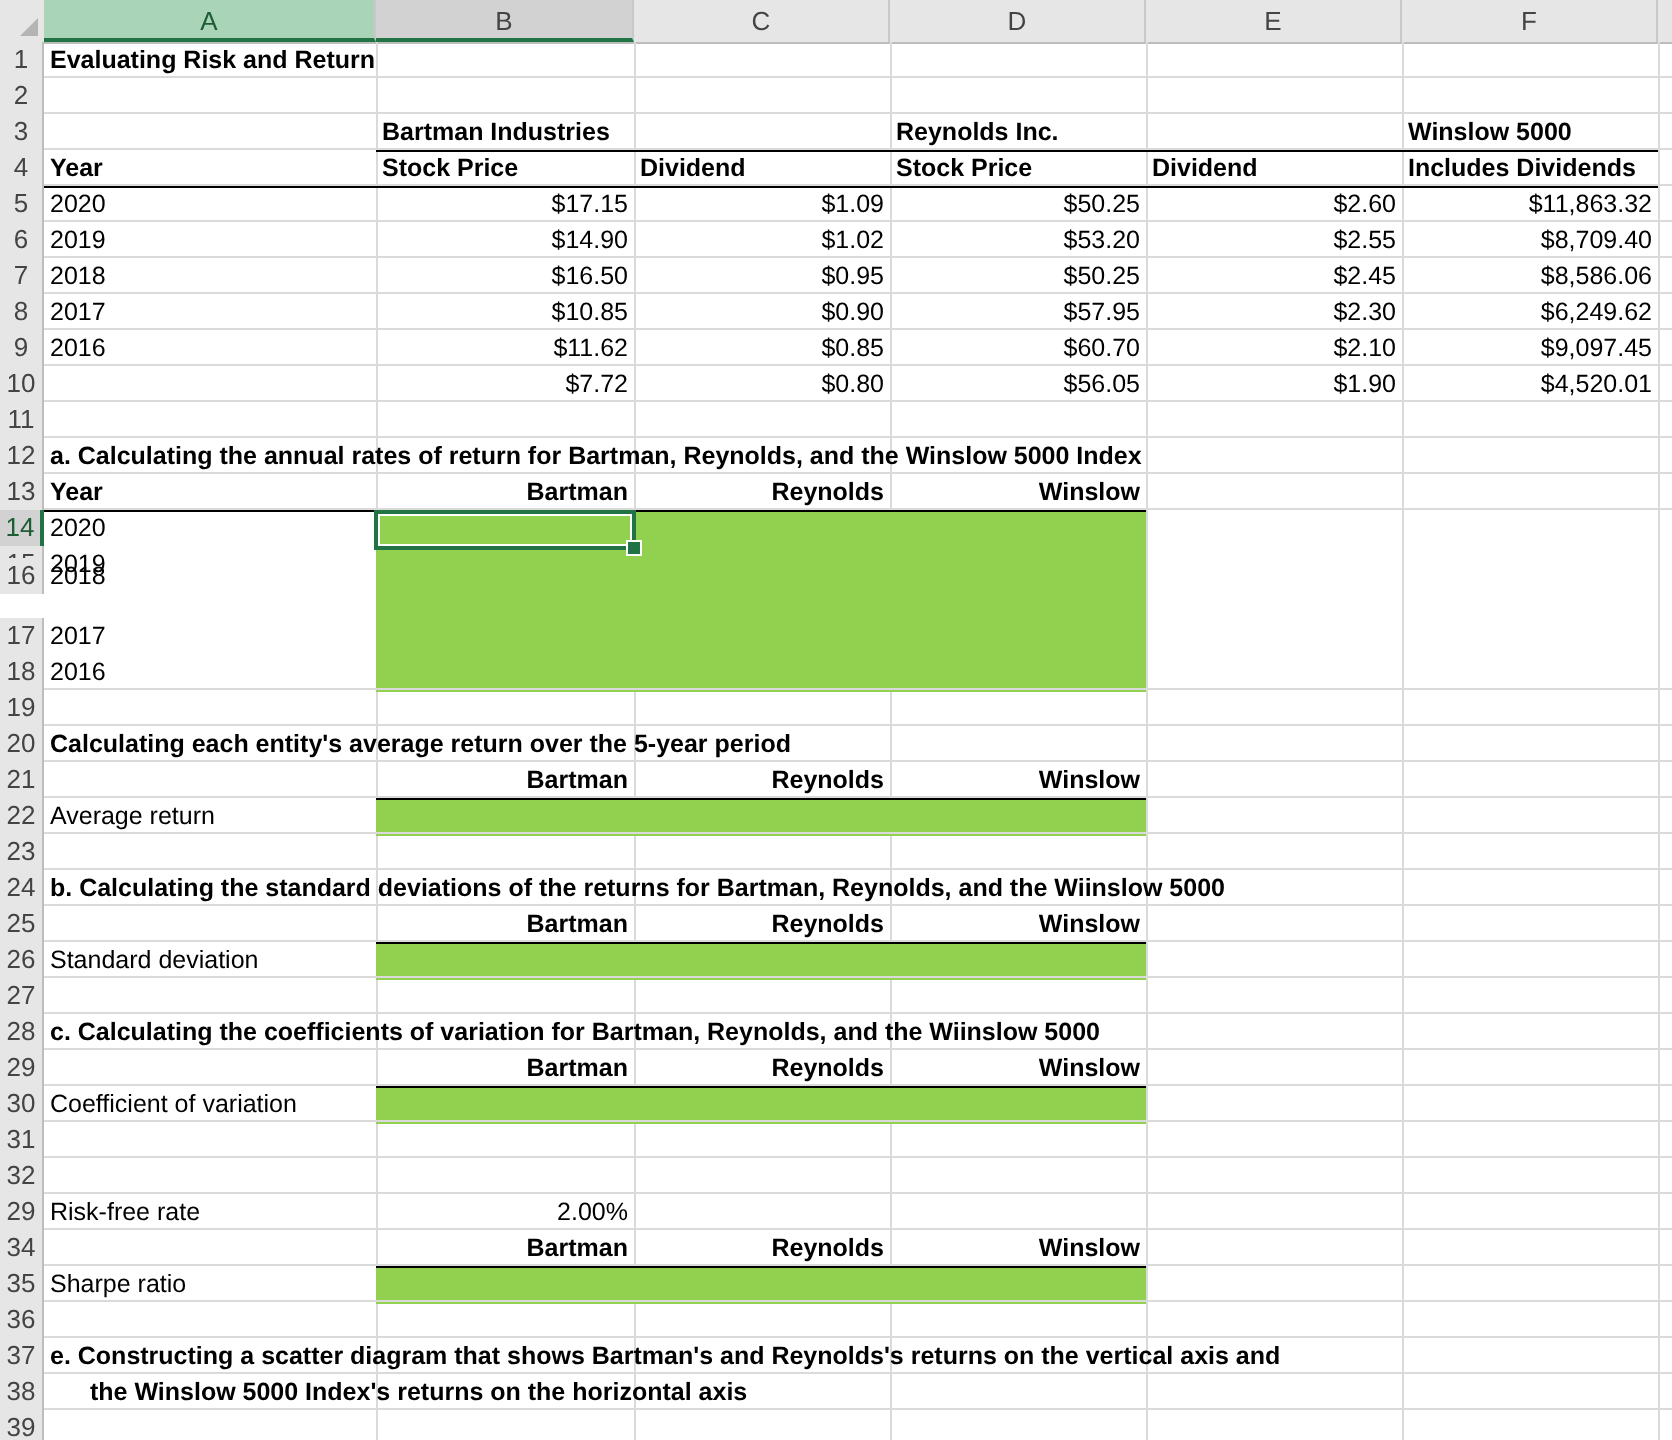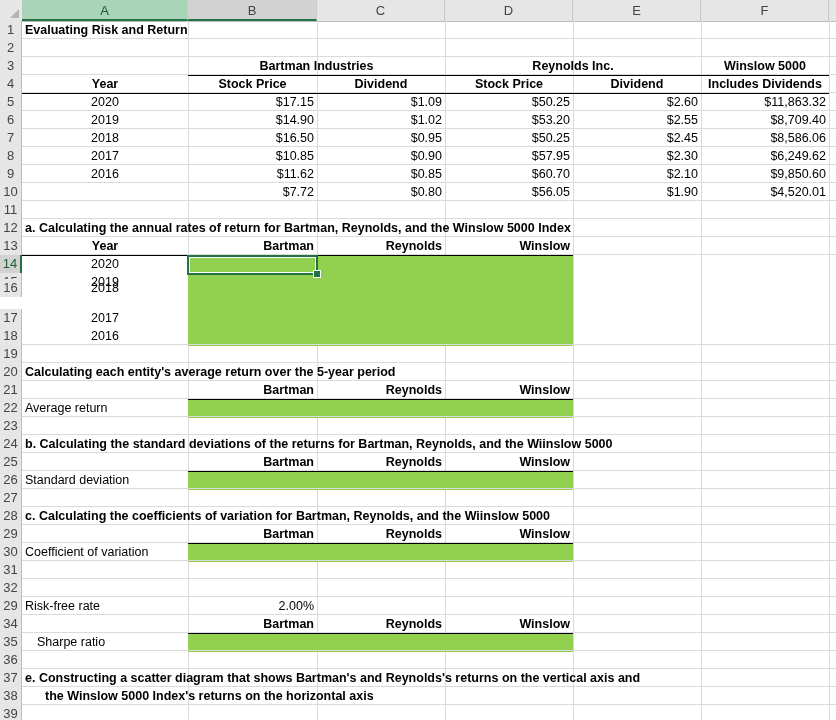--- a/index.html
+++ b/index.html
@@ -11,21 +11,21 @@
   .colhdr .ch { position:absolute; top:0; height:21px; line-height:22px; text-align:center; font-size:13px; color:#444; border-right:1px solid #c8c8c8; box-sizing:border-box; }
   .colhdr .ch.sel { background:#a9d4b8; color:#1d5c34; border-bottom:2px solid #217346; height:21px; }
   .colhdr .ch.selpart { background:#d2d2d2; border-bottom:2px solid #217346; }
   .rows { position:absolute; top:21px; left:0; width:836px; }
   .row { position:absolute; left:0; width:836px; height:18px; border-bottom:1px solid #dadada; box-sizing:border-box; }
   .rh { position:absolute; left:0; top:0; width:22px; height:18px; background:#e6e6e6; border-right:1px solid #bdbdbd; color:#444; font-size:13px; line-height:18px; text-align:center; box-sizing:border-box; }
   .rh.sel { background:#d2d2d2; color:#1d5c34; border-right:2px solid #217346; }
   .gl { position:absolute; top:21px; width:1px; height:699px; background:#dadada; }
   .cell { position:absolute; top:0; height:17px; line-height:18px; white-space:nowrap; box-sizing:border-box; padding:0 3px; font-size:12.5px; }
   .r { text-align:right; }
-  .c { text-align:center; }
+  .c { text-align:left; }
   .b { font-weight:bold; }
   .green { position:absolute; background:#92d050; }
   .hline { position:absolute; height:1px; background:#000; }
   .active { position:absolute; border:2px solid #217346; box-sizing:border-box; }
   .active::before { content:""; position:absolute; left:0; top:0; right:0; bottom:0; border:1px solid #ffffff; }
   .handle { position:absolute; width:6px; height:6px; background:#217346; border:1px solid #fff; }
 </style>
 </head>
 <body>
 
@@ -126,21 +126,21 @@
       <div class="cell r" style="left:573px;width:128px">$2.30</div>
       <div class="cell r" style="left:701px;width:128px">$6,249.62</div>
     </div>
     <div class="row" style="top:144px">
       <div class="rh">9</div>
       <div class="cell c" style="left:22px;width:166px">2016</div>
       <div class="cell r" style="left:188px;width:129px">$11.62</div>
       <div class="cell r" style="left:317px;width:128px">$0.85</div>
       <div class="cell r" style="left:445px;width:128px">$60.70</div>
       <div class="cell r" style="left:573px;width:128px">$2.10</div>
-      <div class="cell r" style="left:701px;width:128px">$9,850.60</div>
+      <div class="cell r" style="left:701px;width:128px">$9,097.45</div>
     </div>
     <div class="row" style="top:162px">
       <div class="rh">10</div>
       <div class="cell r" style="left:188px;width:129px">$7.72</div>
       <div class="cell r" style="left:317px;width:128px">$0.80</div>
       <div class="cell r" style="left:445px;width:128px">$56.05</div>
       <div class="cell r" style="left:573px;width:128px">$1.90</div>
       <div class="cell r" style="left:701px;width:128px">$4,520.01</div>
     </div>
     <div class="row" style="top:180px">
@@ -247,21 +247,21 @@
       <div class="cell r" style="left:188px;width:129px">2.00%</div>
     </div>
     <div class="row" style="top:594px">
       <div class="rh">34</div>
       <div class="cell b r" style="left:188px;width:129px">Bartman</div>
       <div class="cell b r" style="left:317px;width:128px">Reynolds</div>
       <div class="cell b r" style="left:445px;width:128px">Winslow</div>
     </div>
     <div class="row" style="top:612px">
       <div class="rh">35</div>
-      <div class="cell" style="left:34px">Sharpe ratio</div>
+      <div class="cell" style="left:22px">Sharpe ratio</div>
     </div>
     <div class="row" style="top:630px">
         <div class="rh">36</div>
       </div>
 
     <div class="row" style="top:648px">
       <div class="rh">37</div>
       <div class="cell b" style="left:22px">e.  Constructing a scatter diagram that shows Bartman's and Reynolds's returns on the vertical axis and</div>
     </div>
     <div class="row" style="top:666px">

